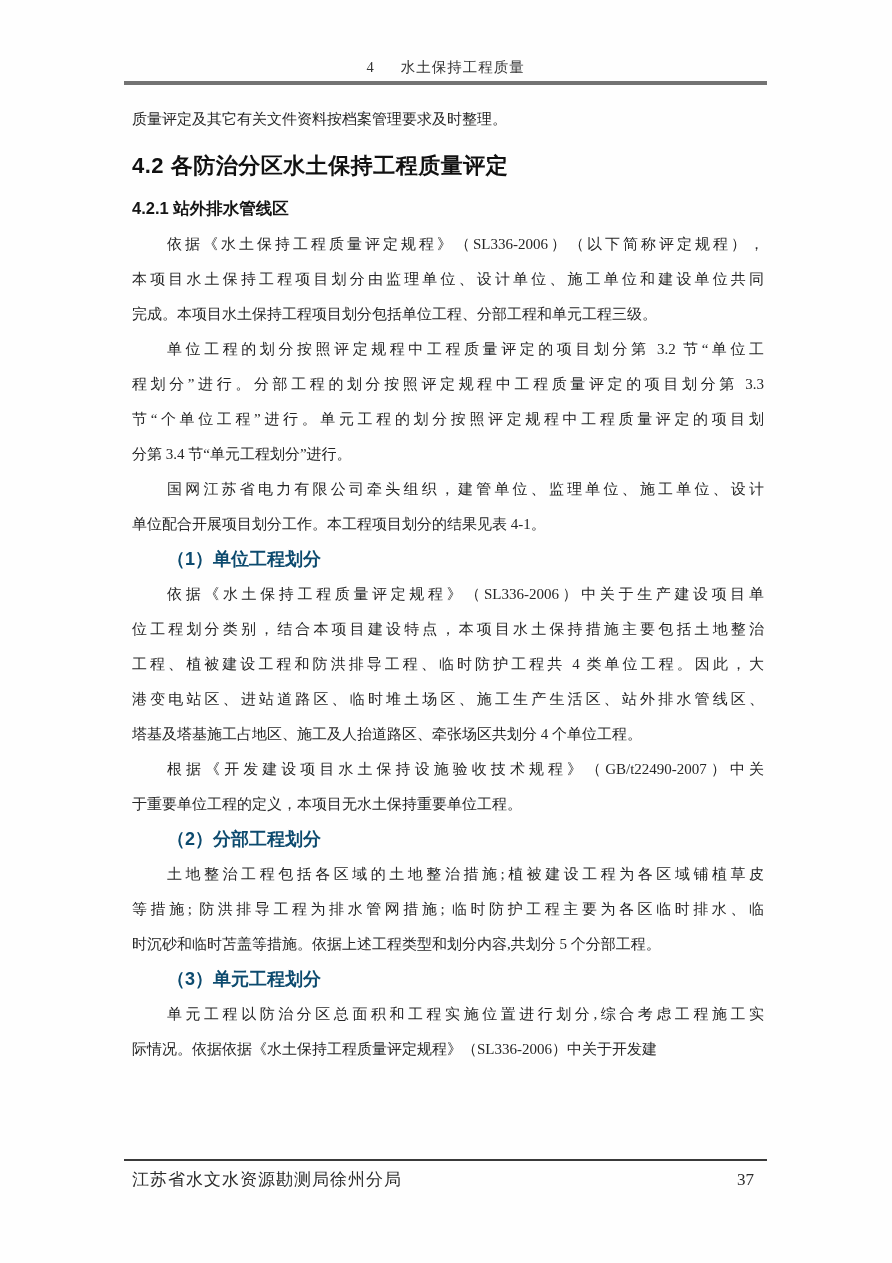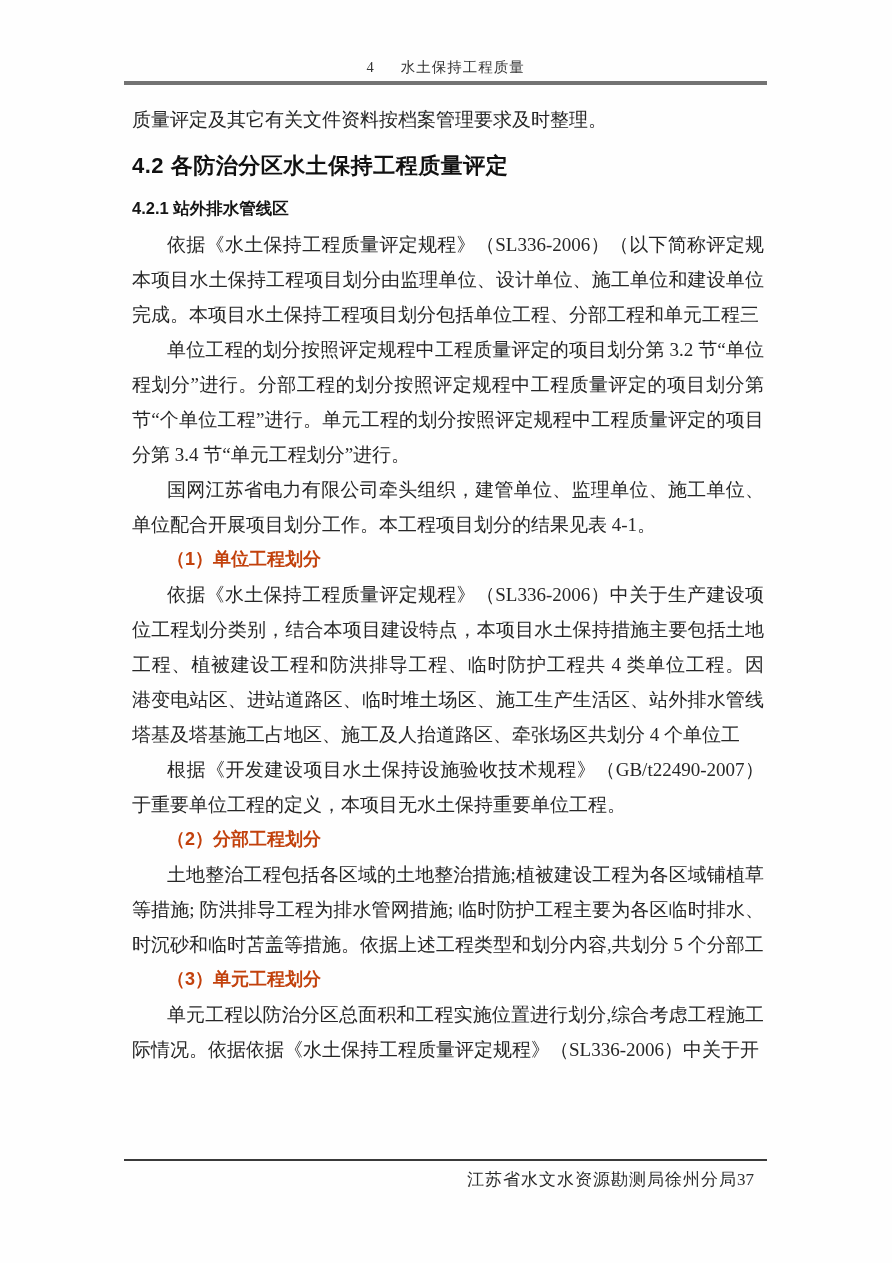--- a/index.html
+++ b/index.html
@@ -30,21 +30,21 @@
   .doc-body {
     position: absolute;
     left: 132px;
     width: 632px;
     top: 102px;
   }
   .paragraph { margin: 0; }
   .line {
     height: 35px;
     line-height: 35px;
-    font-size: 19px;
+    font-size: 15px;
     word-break: break-all;
     overflow: hidden;
     white-space: normal;
   }
   .line.full {
     text-align: justify;
     text-align-last: justify;
   }
   .line.indent { text-indent: 35px; }
   .heading1 {
@@ -64,33 +64,33 @@
     font-weight: bold;
     font-family: "Liberation Sans", "DejaVu Sans", sans-serif;
     color: #151515;
   }
   .heading3 {
     height: 35px;
     line-height: 35px;
     font-size: 18px;
     font-weight: bold;
     font-family: "Liberation Sans", "DejaVu Sans", sans-serif;
-    color: #c2410c;
+    color: #0c4a6e;
     text-indent: 35px;
   }
   
   .page-footer {
     position: absolute;
     left: 124px;
     right: 125px;
     top: 1159px;
     border-top: 2px solid #3a3a3a;
     padding-top: 7px;
     display: flex;
-    justify-content: flex-end;
+    justify-content: space-between;
     align-items: baseline;
     font-size: 17px;
     color: #2b2b2b;
   }
   .footer-org { padding-left: 8px; letter-spacing: 1px; }
   .footer-page-no { padding-right: 13px; }
 </style>
 </head>
 <body>
 

